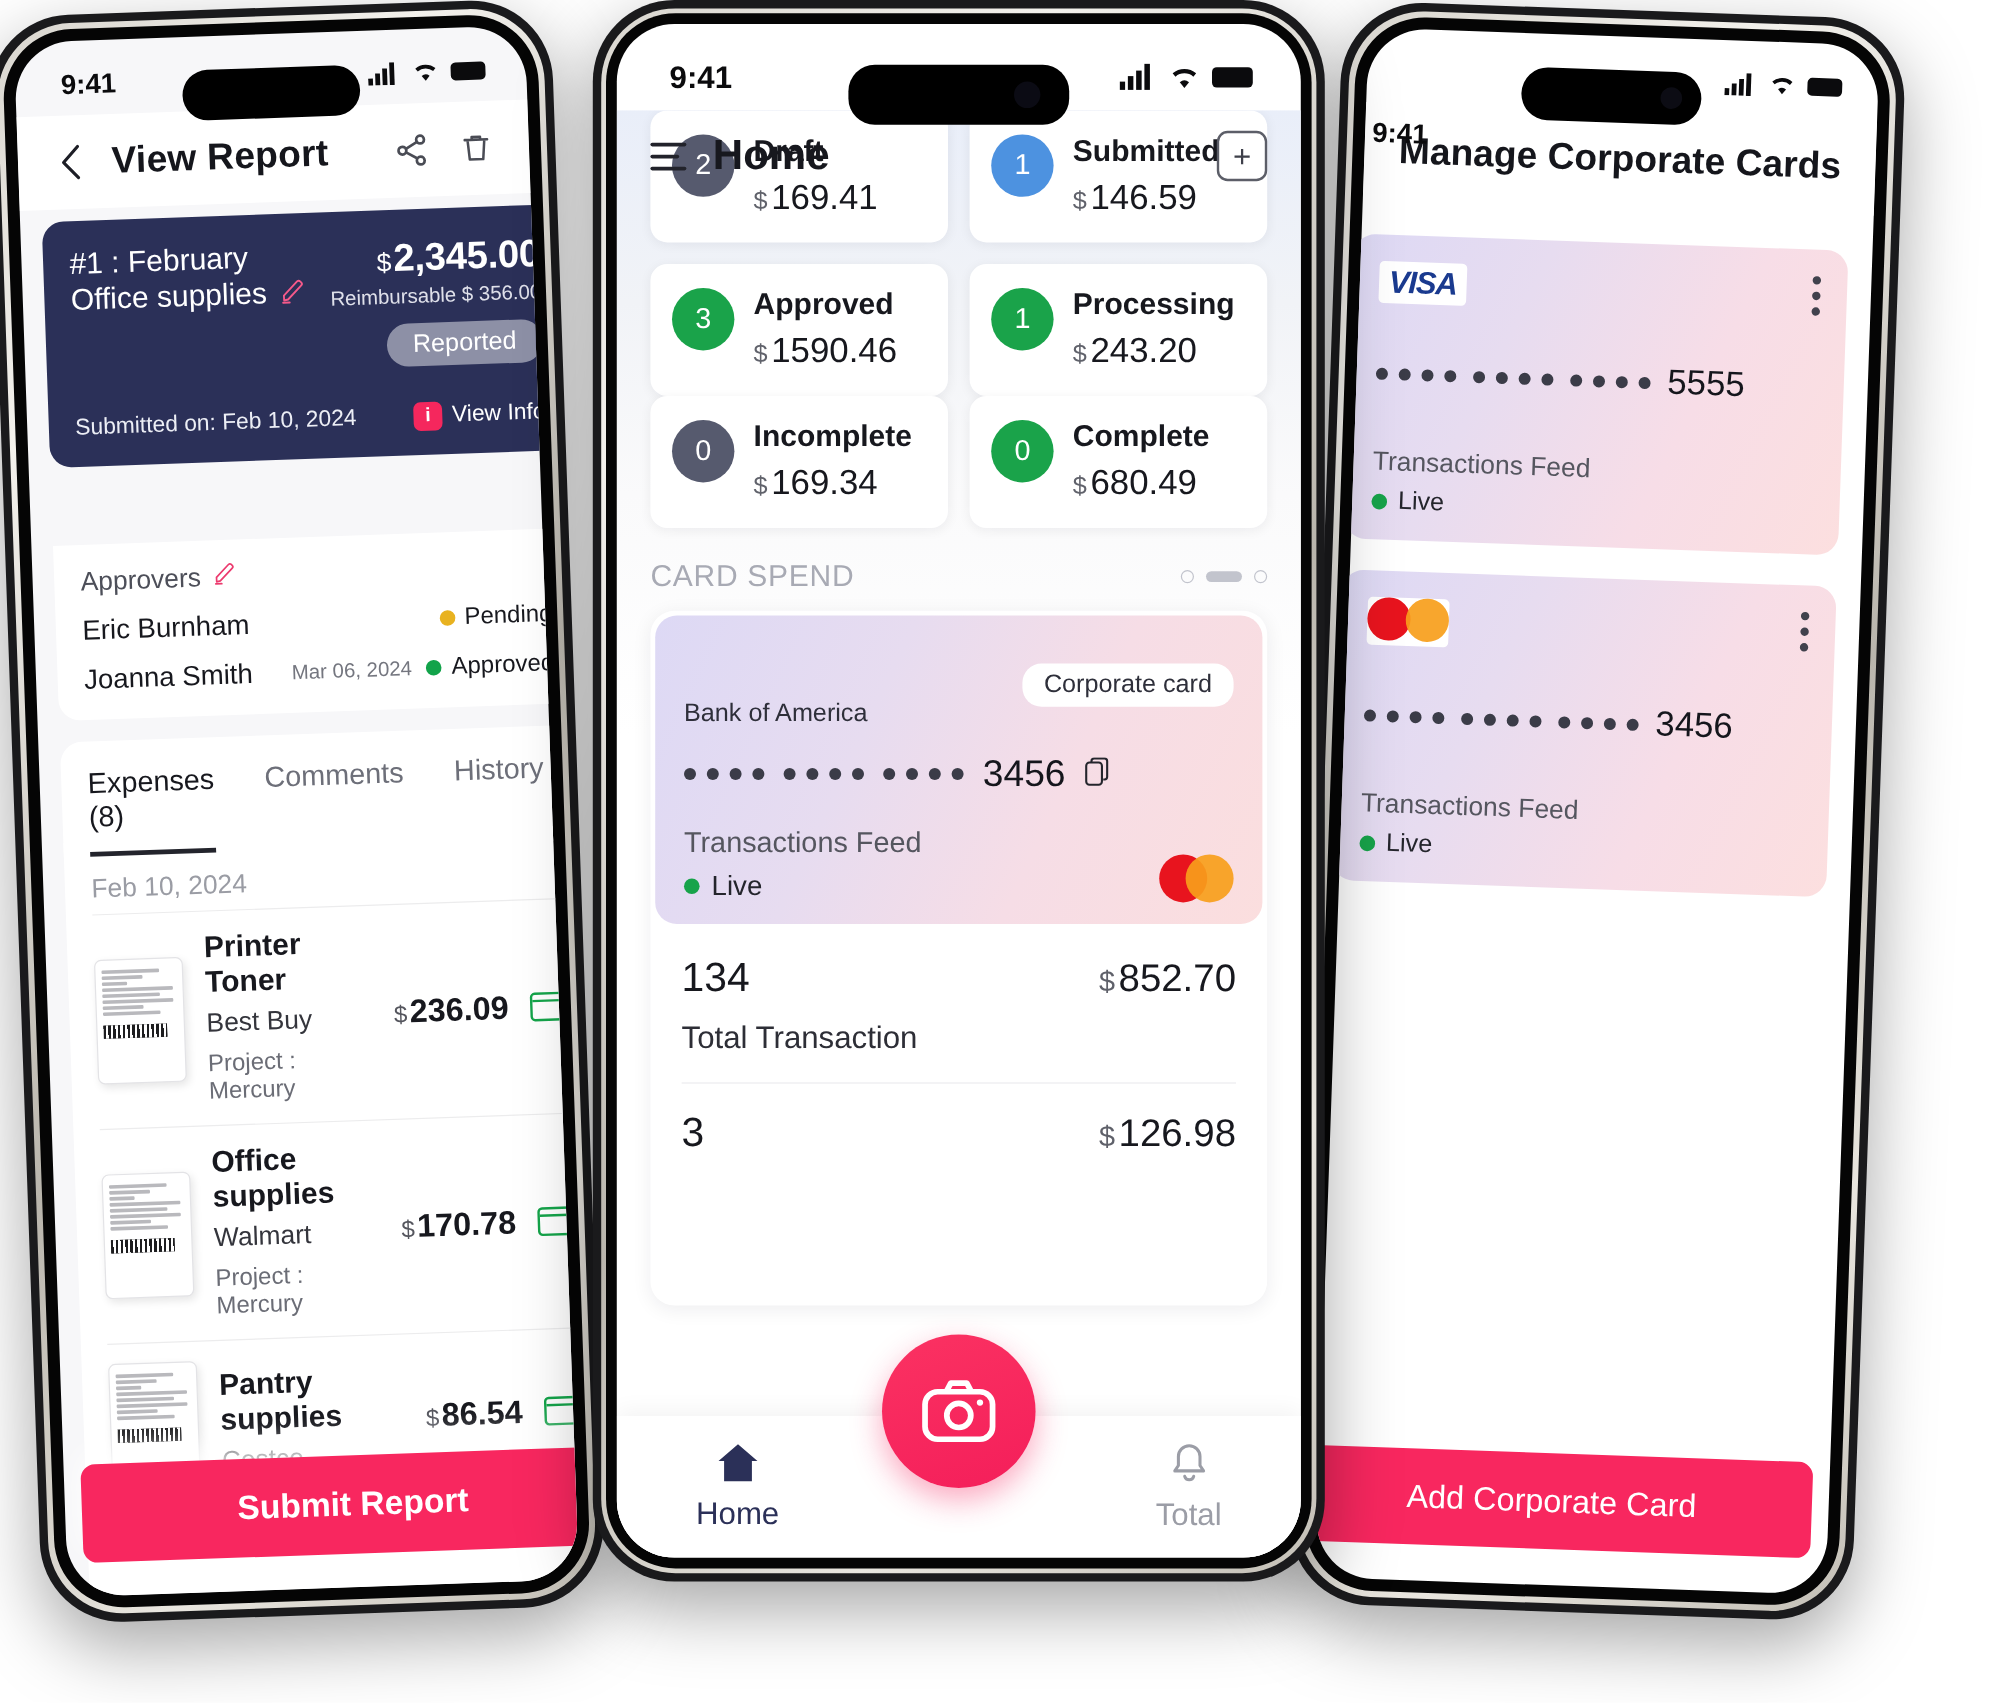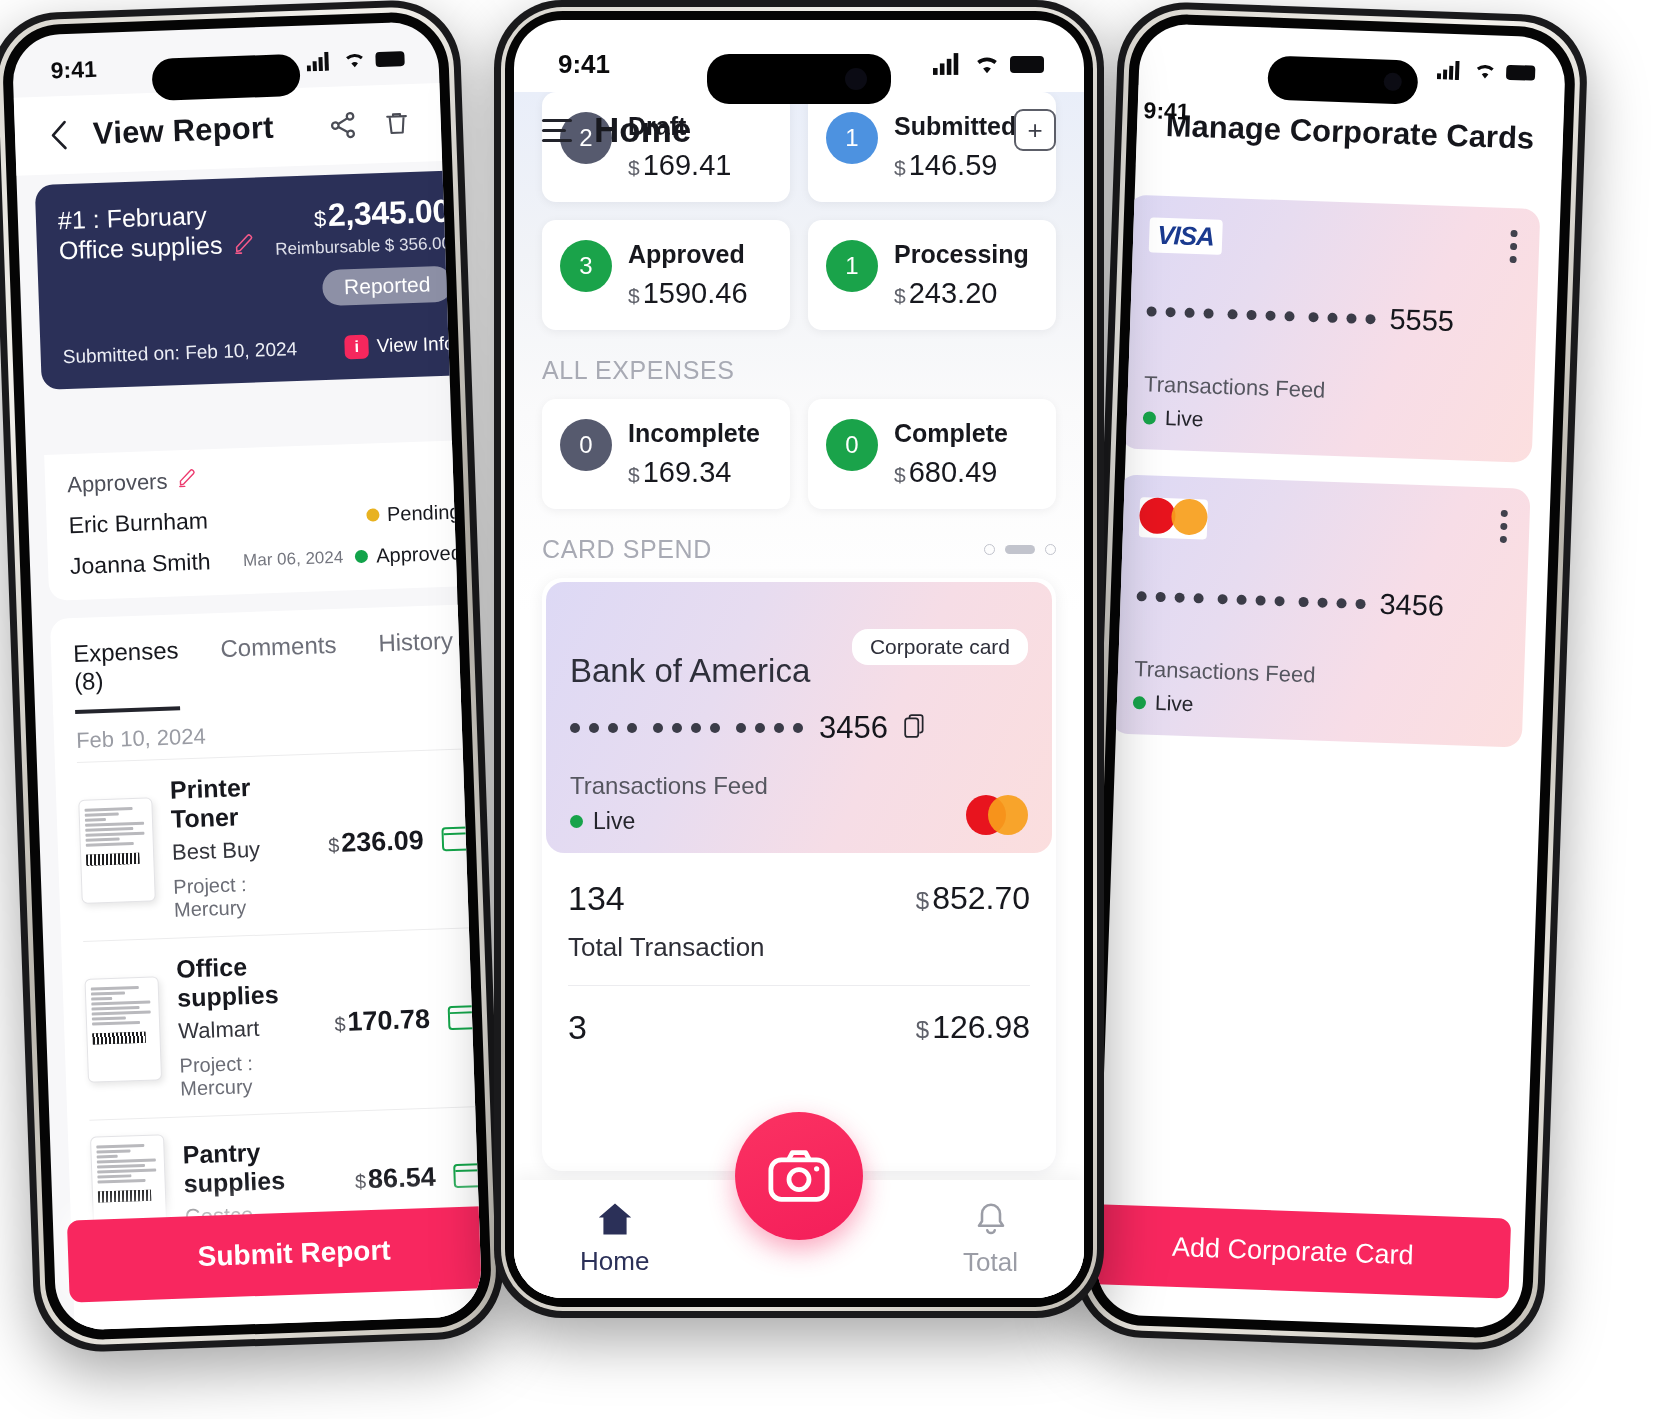--- a/index.html
+++ b/index.html
@@ -121,21 +121,21 @@
   .badge{width:52px;height:52px;border-radius:50%;color:#fff;font-size:24px;display:flex;align-items:center;
     justify-content:center;flex:none;}
   .stat-lbl{font-size:25px;color:#17181e;font-weight:bold;}
   .stat-val{font-size:29px;color:#17181e;margin-top:8px;font-weight:500;}
   .stat-val .cur{font-size:21px;color:#60626b;font-weight:400;margin-right:3px;}
 
   .cardspend{margin:0 28px;border-radius:20px;background:#fff;box-shadow:0 3px 16px rgba(20,20,40,.07);overflow:hidden;}
   .cc{margin:4px;border-radius:18px;padding:22px 24px 18px;
     background:linear-gradient(115deg,#ddd9f5 0%,#e7dcf0 35%,#f6dde6 65%,#fbdede 100%);}
   .cc-top{display:flex;align-items:center;justify-content:space-between;}
-  .cc-bank{font-size:33px;color:#2e2f3a;margin-top:48px;}
+  .cc-bank{font-size:21px;color:#2e2f3a;margin-top:48px;}
   .cc-tag{background:#fff;border-radius:16px;padding:6px 18px;font-size:21px;color:#2e2f3a;}
   .cc-num{display:flex;align-items:center;gap:16px;margin-top:20px;font-size:31px;color:#15161c;font-weight:500;}
   .cc-grp{display:flex;gap:9px;}
   .cc-grp i{width:10px;height:10px;border-radius:50%;background:#3b3c48;display:block;}
   .cc-bot{display:flex;align-items:flex-end;justify-content:space-between;margin-top:26px;}
   .cc-feed{font-size:24px;color:#55565f;}
   .cc-live{display:flex;align-items:center;gap:10px;font-size:23px;color:#24252c;margin-top:8px;}
   .mc{width:62px;height:40px;position:relative;}
   .mc i{position:absolute;top:0;width:40px;height:40px;border-radius:50%;}
   .mc i:first-child{left:0;background:#e8141e;}
@@ -429,21 +429,20 @@
             <span class="badge" style="background:#1aa34a">1</span>
             <span>
               <span class="stat-lbl">Processing</span>
               <span class="stat-val" style="display:block">
                 <span class="cur">$</span><span>243.20</span>
               </span>
             </span>
           </div>
         </div>
 
-        <div class="sectitle tight">ALL EXPENSES</div>
 
         <div class="grid">
           <div class="stat">
             <span class="badge" style="background:#565a6e">0</span>
             <span>
               <span class="stat-lbl">Incomplete</span>
               <span class="stat-val" style="display:block">
                 <span class="cur">$</span><span>169.34</span>
               </span>
             </span>

